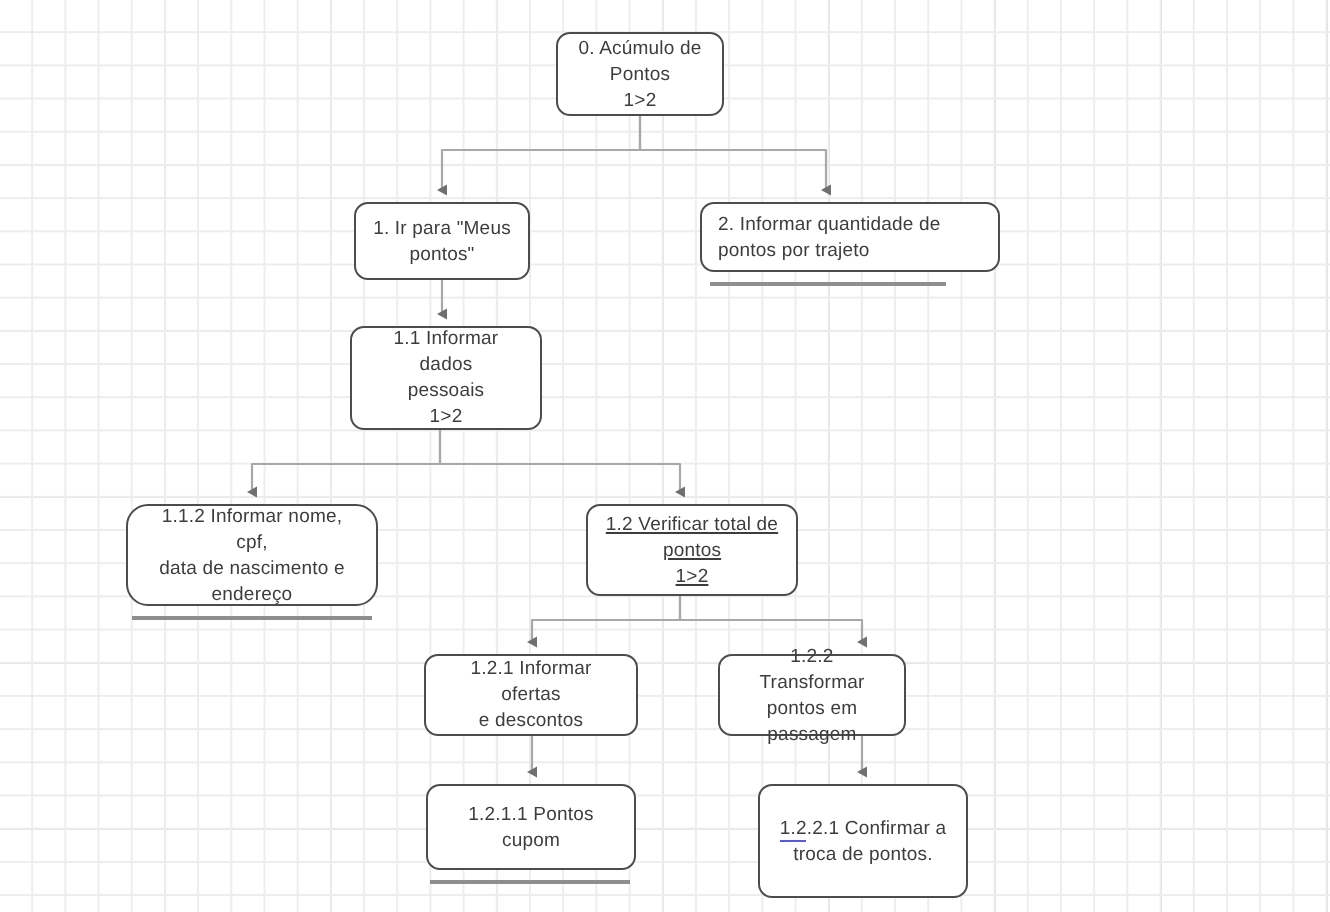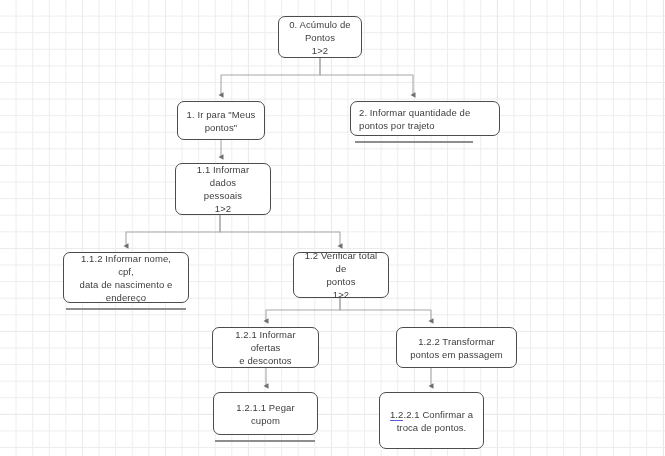--- a/index.html
+++ b/index.html
@@ -117,40 +117,40 @@
       </div>
       <div class="node align-left" style="left: 350px; top: 101px; width: 150px; height: 35px; border-color: rgb(76, 76, 76); color: rgb(61, 61, 61);">
         <span class="txt">2. Informar quantidade de
 pontos por trajeto</span>
       </div>
       <div class="node" style="left: 175px; top: 163px; width: 96px; height: 52px; border-color: rgb(76, 76, 76); color: rgb(61, 61, 61);">
         <span class="txt">1.1 Informar dados
 pessoais
 1&gt;2</span>
       </div>
-      <div class="node" style="left: 63px; top: 252px; width: 126px; height: 51px; border-color: rgb(76, 76, 76); color: rgb(61, 61, 61);">
+      <div class="node" style="left: 63px; top: 252px; width: 126px; height: 51px; border-color: rgb(76, 76, 76); color: rgb(61, 61, 61); border-radius: 11px;">
         <span class="txt">1.1.2 Informar nome, cpf,
 data de nascimento e
 endereço</span>
       </div>
-      <div class="node" style="left: 293px; top: 252px; width: 96px; height: 46px; border-color: rgb(76, 76, 76); color: rgb(61, 61, 61);">
+      <div class="node" style="left: 293px; top: 252px; width: 106px; height: 46px; border-color: rgb(76, 76, 76); color: rgb(61, 61, 61); text-decoration: underline;">
         <span class="txt">1.2 Verificar total de
 pontos
 1&gt;2</span>
       </div>
       <div class="node" style="left: 212px; top: 327px; width: 107px; height: 41px; border-color: rgb(76, 76, 76); color: rgb(61, 61, 61);">
         <span class="txt">1.2.1  Informar ofertas
 e descontos</span>
       </div>
-      <div class="node" style="left: 396px; top: 327px; width: 121px; height: 41px; border-color: rgb(76, 76, 76); color: rgb(61, 61, 61);">
+      <div class="node" style="left: 359px; top: 327px; width: 94px; height: 41px; border-color: rgb(76, 76, 76); color: rgb(61, 61, 61);">
         <span class="txt">1.2.2 Transformar
 pontos em passagem</span>
       </div>
       <div class="node" style="left: 213px; top: 392px; width: 105px; height: 43px; border-color: rgb(76, 76, 76); color: rgb(61, 61, 61);">
-        <span class="txt">1.2.1.1 Pegar cupom</span>
+        <span class="txt">1.2.1.1 Pontos cupom</span>
       </div>
       <div class="node" style="left: 379px; top: 392px; width: 105px; height: 57px; border-color: rgb(76, 76, 76); color: rgb(61, 61, 61);">
         <span class="txt"><span class="link-underline" style="border-bottom-color: rgb(90, 90, 214);">1.2</span>.2.1 Confirmar a
 troca de pontos.</span>
       </div>
     </div>
 
 </div>
 
 </body></html>

